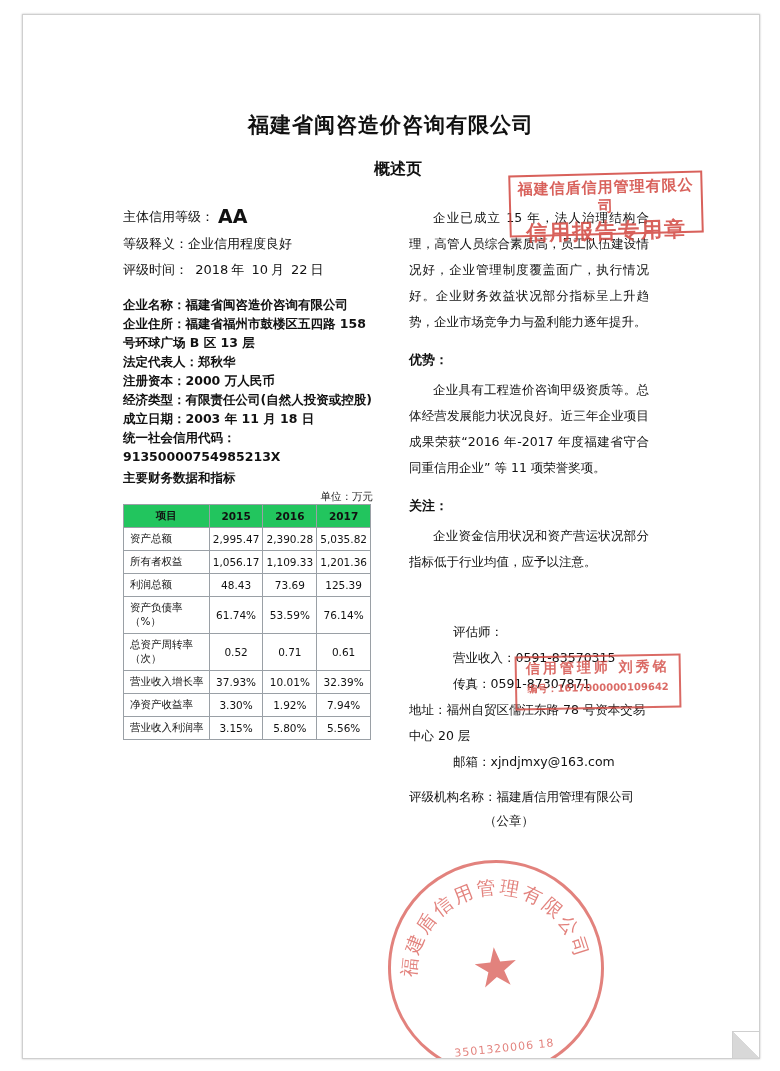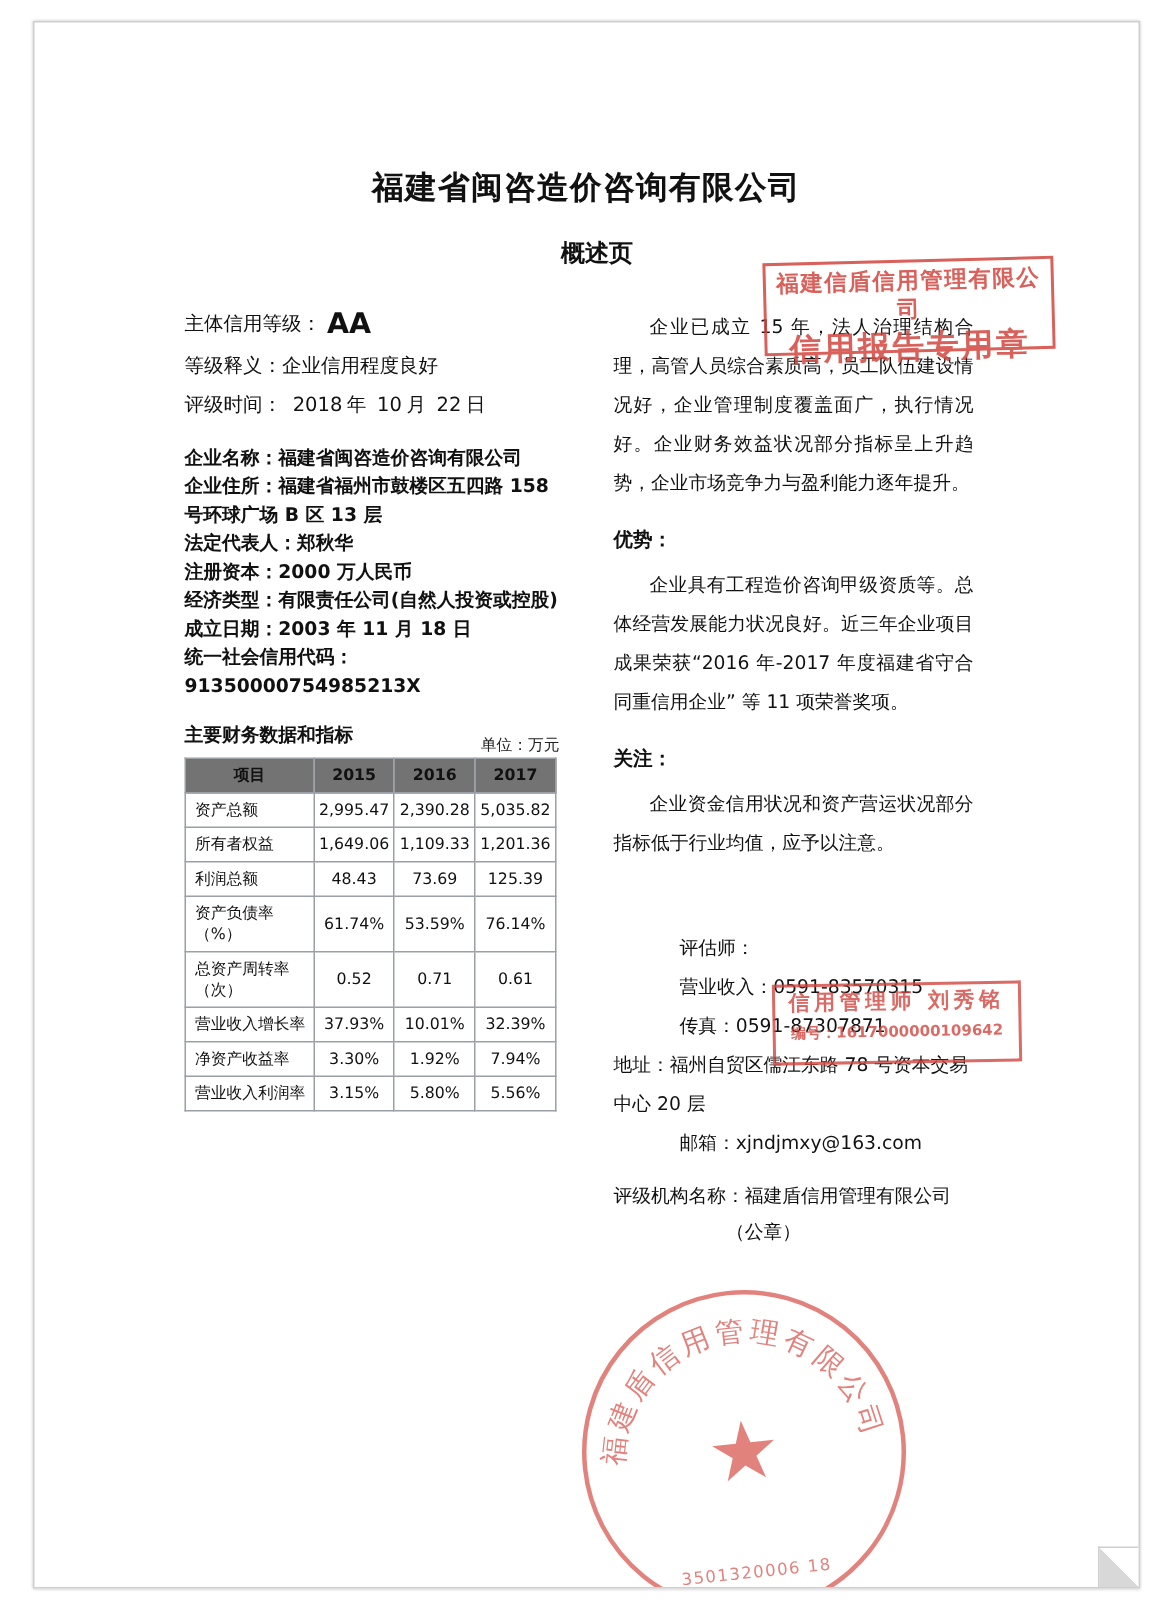--- a/index.html
+++ b/index.html
@@ -48,38 +48,38 @@
   .right-col{position:absolute;left:386px;top:0;width:240px;}
   .grade-line{font-size:13px;margin-bottom:8px;}
   .grade-val{font-size:19px;font-weight:bold;vertical-align:-2px;margin-left:4px;}
   .date-line{font-size:13px;margin-bottom:6px;}
   .date-line .d{margin:0 3px;}
 
   .block{margin-top:16px;}
   .block .row{font-size:12.5px;line-height:19px;font-weight:bold;color:#111;}
   .block .row .val{font-weight:bold;}
 
-  .fin-title{font-size:12.5px;font-weight:bold;margin-top:16px;display:inline-block;}
+  .fin-title{font-size:12.5px;font-weight:bold;margin-top:4px;display:inline-block;}
   .unit{font-size:10.5px;float:right;margin-top:24px;color:#222;}
 
   table.fin{
     border-collapse:collapse;
     margin-top:6px;
     width:248px;
     font-size:10.5px;
   }
   table.fin th,table.fin td{
     border:1px solid #9aa0a6;
     padding:4px 3px;
     text-align:center;
     height:14px;
     color:#111;
   }
   table.fin thead th{
-    background:#737373;
+    background:#22c55e;
     font-weight:bold;
   }
   table.fin td.name{
     text-align:left;
     padding-left:6px;
     width:88px;
   }
 
   .rt-head{font-size:13px;font-weight:bold;margin-bottom:8px;}
   .rt-para{font-size:12.5px;line-height:26px;text-indent:24px;text-align:justify;color:#111;}
@@ -195,21 +195,21 @@
           </thead>
           <tbody>
             <tr>
               <td class="name">资产总额</td>
               <td>2,995.47</td>
               <td>2,390.28</td>
               <td>5,035.82</td>
             </tr>
             <tr>
               <td class="name">所有者权益</td>
-              <td>1,649.06</td>
+              <td>1,056.17</td>
               <td>1,109.33</td>
               <td>1,201.36</td>
             </tr>
             <tr>
               <td class="name">利润总额</td>
               <td>48.43</td>
               <td>73.69</td>
               <td>125.39</td>
             </tr>
             <tr>

